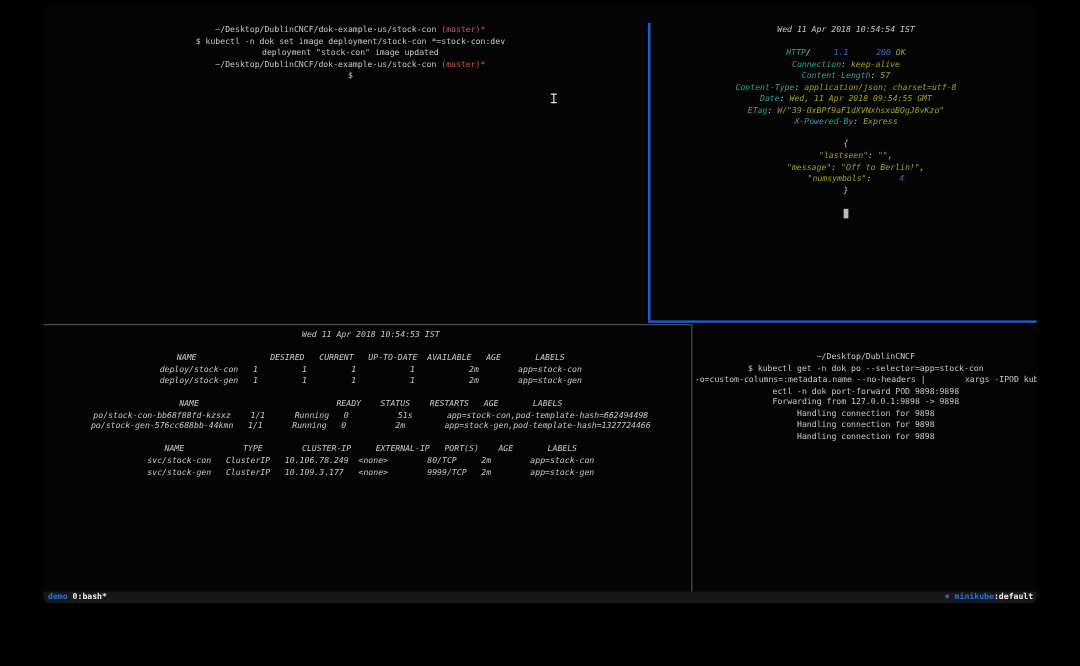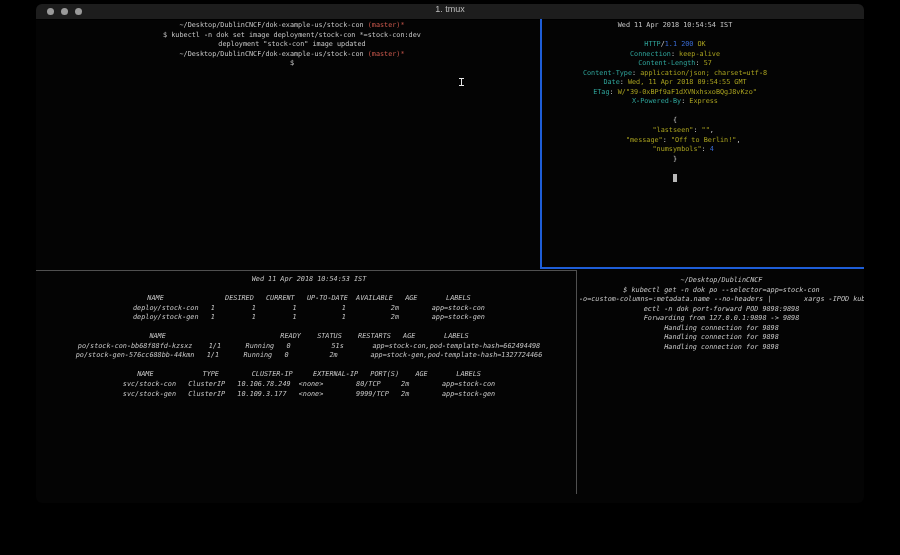--- a/index.html
+++ b/index.html
@@ -8,66 +8,64 @@
           background:var(--window-bg);border-radius:6px;overflow:hidden;}
   .titlebar{position:absolute;left:0;top:0;width:828px;height:15px;
             background:var(--titlebar-bg);border-bottom:1px solid #000;}
   .dot{position:absolute;top:4px;width:7px;height:7px;border-radius:50%;background:var(--dot-grey);}
   .dot.d1{left:11px}.dot.d2{left:25px}.dot.d3{left:39px}
   .title{position:absolute;left:0;top:0;width:100%;height:15px;line-height:15px;text-align:center;
          color:var(--title-fg);font:9px "Liberation Sans",sans-serif;}
   .term{font:6.8px/9.55px "DejaVu Sans Mono",monospace;color:var(--fg);text-align:center;}
   .pane{position:absolute;overflow:hidden;white-space:pre;}
   #pane-tl{left:0;top:15px;width:504px;height:248px;padding:2px 0 0 4px;}
-  #pane-tr{left:476px;top:15px;width:320px;height:248px;padding:2px 0 0 3px;}
+  #pane-tr{left:506px;top:15px;width:320px;height:248px;padding:2px 0 0 3px;font-style:italic;}
   #pane-bl{left:0;top:267px;width:538px;height:222px;padding:4px 0 0 4px;font-style:italic;}
-  #pane-br{left:542px;top:265px;width:285px;height:224px;padding:7px 0 0 1px;font-style:italic;}
+  #pane-br{left:542px;top:265px;width:285px;height:224px;padding:24px 0 0 1px;}
   .border{position:absolute;}
   .border.bv{left:504px;top:15px;width:2px;height:248px;background:var(--border-blue);}
   .border.bh{left:504px;top:263px;width:324px;height:2px;background:var(--border-blue);}
   .border.gh{left:0;top:266px;width:540px;height:1px;background:var(--border-grey);}
   .border.gv{left:540px;top:266px;width:1px;height:224px;background:var(--border-grey);}
   .statusbar{position:absolute;left:0;top:489px;width:828px;height:10px;background:var(--status-bg);
              display:flex;justify-content:space-between;align-items:center;
              padding:0 3px 0 4px;box-sizing:border-box;white-space:pre;}
   .seg.fg{color:var(--fg);}
   .seg.red{color:var(--red);}
-  .seg.blue{color:var(--blue);}
+  .seg.blue{color:var(--blue);margin-left:19px;}
   .seg.teal{color:var(--teal);}
   .seg.yellow{color:var(--yellow);}
   .seg.blue-b{color:var(--blue-bright);font-weight:bold;}
   .seg.white-b{color:var(--white-b);font-weight:bold;}
   .seg.cursor{background:var(--cursor);color:var(--cursor);}
   .ibeam{position:absolute;left:423px;top:74px;width:5px;height:8px;}
   .ibeam::before{content:"";position:absolute;left:2px;top:0;width:1px;height:8px;background:#e8e8e8;}
   .ibeam::after{content:"";position:absolute;left:0;top:0;width:5px;height:1px;background:#e8e8e8;
                 box-shadow:0 7px 0 #e8e8e8;}
 </style>
 </head>
 <body>
 
 <div id="screen">
   <div class="window">
 
-    <div class="titlebar">
-      <span class="dot d1"></span>
-      <span class="dot d2"></span>
-      <span class="dot d3"></span>
-      <div class="title">1. tmux</div>
-    </div>
 
     <div class="pane term" id="pane-tl"><div><span class="seg fg">~/Desktop/DublinCNCF/dok-example-us/stock-con</span><span class="seg red"> (master)*</span></div><div><span class="seg fg">$ kubectl -n dok set image deployment/stock-con *=stock-con:dev</span></div><div><span class="seg fg">deployment "stock-con" image updated</span></div><div><span class="seg fg">~/Desktop/DublinCNCF/dok-example-us/stock-con</span><span class="seg red"> (master)*</span></div><div><span class="seg fg">$</span></div></div>
 
     <div class="pane term" id="pane-tr"><div><span class="seg fg">Wed 11 Apr 2018 10:54:54 IST</span></div><div>&nbsp;</div><div><span class="seg teal">HTTP</span><span class="seg fg">/</span><span class="seg blue">1.1</span><span class="seg fg"> </span><span class="seg blue">200</span><span class="seg fg"> </span><span class="seg yellow">OK</span></div><div><span class="seg teal">Connection</span><span class="seg fg">: </span><span class="seg yellow">keep-alive</span></div><div><span class="seg teal">Content-Length</span><span class="seg fg">: </span><span class="seg yellow">57</span></div><div><span class="seg teal">Content-Type</span><span class="seg fg">: </span><span class="seg yellow">application/json; charset=utf-8</span></div><div><span class="seg teal">Date</span><span class="seg fg">: </span><span class="seg yellow">Wed, 11 Apr 2018 09:54:55 GMT</span></div><div><span class="seg teal">ETag</span><span class="seg fg">: </span><span class="seg yellow">W/"39-0xBPf9aF1dXVNxhsxoBQgJ8vKzo"</span></div><div><span class="seg teal">X-Powered-By</span><span class="seg fg">: </span><span class="seg yellow">Express</span></div><div>&nbsp;</div><div><span class="seg fg">{</span></div><div><span class="seg fg">    </span><span class="seg yellow">"lastseen"</span><span class="seg fg">: </span><span class="seg yellow">""</span><span class="seg fg">,</span></div><div><span class="seg fg">    </span><span class="seg yellow">"message"</span><span class="seg fg">: </span><span class="seg yellow">"Off to Berlin!"</span><span class="seg fg">,</span></div><div><span class="seg fg">    </span><span class="seg yellow">"numsymbols"</span><span class="seg fg">: </span><span class="seg blue">4</span></div><div><span class="seg fg">}</span></div><div>&nbsp;</div><div><span class="seg cursor"> </span></div></div>
 
     <div class="pane term" id="pane-bl"><div><span class="seg fg">Wed 11 Apr 2018 10:54:53 IST</span></div><div>&nbsp;</div><div><span class="seg fg">NAME               DESIRED   CURRENT   UP-TO-DATE  AVAILABLE   AGE       LABELS</span></div><div><span class="seg fg">deploy/stock-con   1         1         1           1           2m        app=stock-con</span></div><div><span class="seg fg">deploy/stock-gen   1         1         1           1           2m        app=stock-gen</span></div><div>&nbsp;</div><div><span class="seg fg">NAME                            READY    STATUS    RESTARTS   AGE       LABELS</span></div><div><span class="seg fg">po/stock-con-bb68f88fd-kzsxz    1/1      Running   0          51s       app=stock-con,pod-template-hash=662494498</span></div><div><span class="seg fg">po/stock-gen-576cc688bb-44kmn   1/1      Running   0          2m        app=stock-gen,pod-template-hash=1327724466</span></div><div>&nbsp;</div><div><span class="seg fg">NAME            TYPE        CLUSTER-IP     EXTERNAL-IP   PORT(S)    AGE       LABELS</span></div><div><span class="seg fg">svc/stock-con   ClusterIP   10.106.78.249  &lt;none&gt;        80/TCP     2m        app=stock-con</span></div><div><span class="seg fg">svc/stock-gen   ClusterIP   10.109.3.177   &lt;none&gt;        9999/TCP   2m        app=stock-gen</span></div></div>
 
     <div class="pane term" id="pane-br"><div><span class="seg fg">~/Desktop/DublinCNCF</span></div><div><span class="seg fg">$ kubectl get -n dok po --selector=app=stock-con</span></div><div><span class="seg fg">-o=custom-columns=:metadata.name --no-headers |        xargs -IPOD kub</span></div><div><span class="seg fg">ectl -n dok port-forward POD 9898:9898</span></div><div><span class="seg fg">Forwarding from 127.0.0.1:9898 -&gt; 9898</span></div><div><span class="seg fg">Handling connection for 9898</span></div><div><span class="seg fg">Handling connection for 9898</span></div><div><span class="seg fg">Handling connection for 9898</span></div></div>
 
     <div class="border bv"></div>
     <div class="border bh"></div>
     <div class="border gh"></div>
     <div class="border gv"></div>
 
+    <div class="statusbar term">
+      <span class="s-left"><span class="seg blue-b">demo</span><span class="seg fg"> </span><span class="seg white-b">0:bash*</span></span>
+      <span class="s-right"><span class="seg blue-b">⎈ minikube</span><span class="seg white-b">:default</span></span>
+    </div>
 
     <div class="ibeam"></div>
   </div>
 </div>
 
 </body></html>

